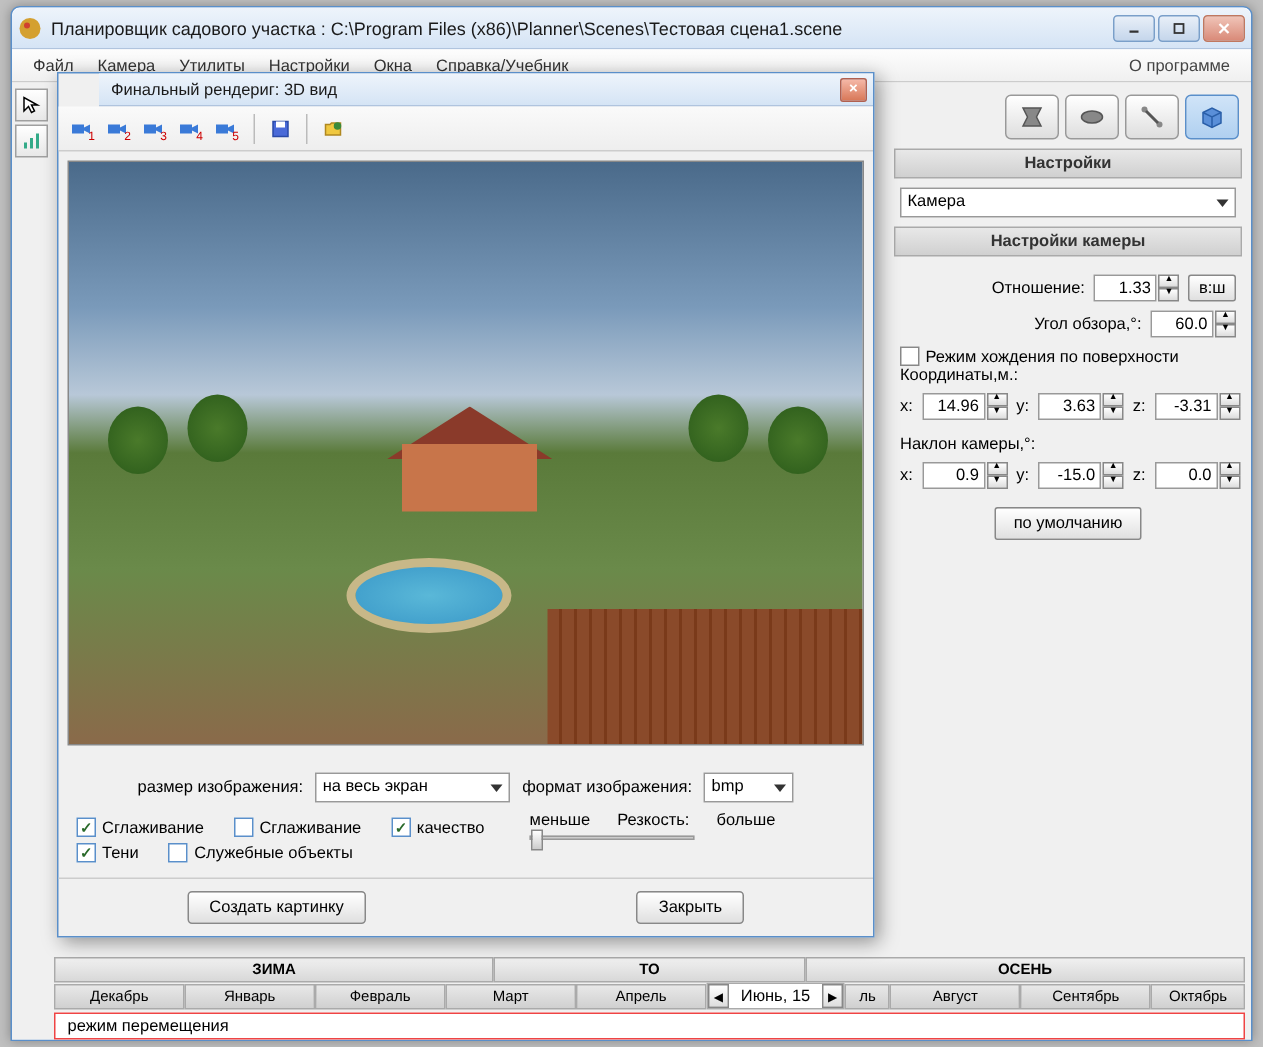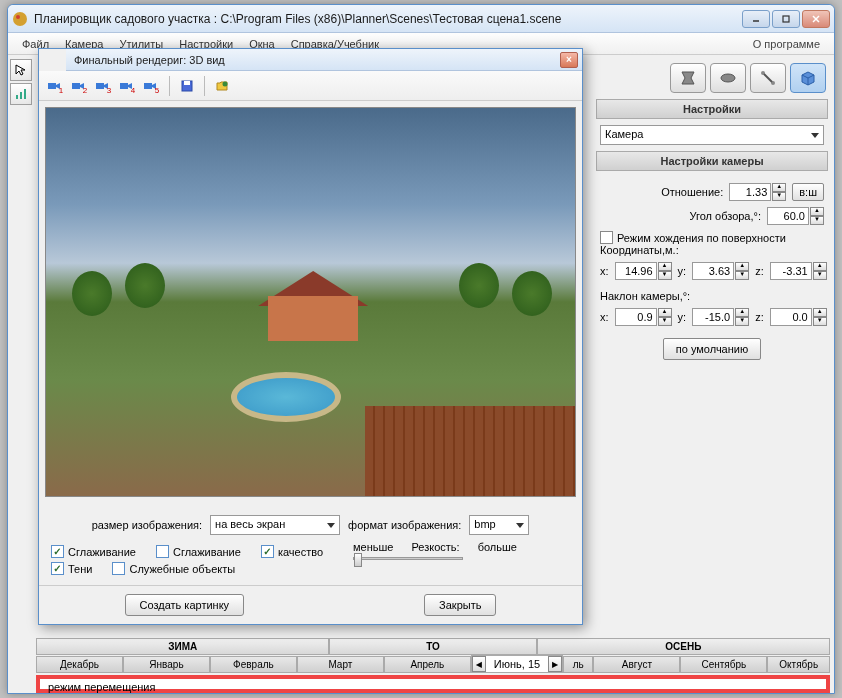--- a/index.html
+++ b/index.html
@@ -47,21 +47,21 @@
 
 .timeline { position: absolute; bottom: 20px; left: 28px; right: 4px; }
 .season-row { display: flex; }
 .season { flex: 1; text-align: center; padding: 2px; font-weight: bold; background: linear-gradient(to bottom, #f0f0f0, #d8d8d8); border: 1px solid #aaa; font-size: 10px; }
 .month-row { display: flex; align-items: center; }
 .month { flex: 1; text-align: center; padding: 2px; background: linear-gradient(to bottom, #e8e8e8, #d0d0d0); border: 1px solid #aaa; font-size: 10px; }
 .date-ctrl { display: flex; align-items: center; border: 1px solid #aaa; background: #fff; }
 .date-arrow { width: 14px; height: 16px; border: 1px solid #888; background: linear-gradient(to bottom, #fff, #ddd); display: flex; align-items: center; justify-content: center; cursor: pointer; font-size: 8px; }
 .date-text { padding: 1px 8px; }
 
-.status-bar { position: absolute; bottom: 0; left: 28px; right: 4px; height: 18px; border: 4px solid #ef4444; background: #fff; padding: 2px 8px; font-size: 11px; }
+.status-bar { position: absolute; bottom: 0; left: 28px; right: 4px; height: 18px; border: 1px solid #ef4444; background: #fff; padding: 2px 8px; font-size: 11px; }
 
 
 .dialog { position: absolute; left: 38px; top: 48px; width: 545px; background: #f0f0f0; border: 1px solid #5a8fca; box-shadow: 3px 3px 12px rgba(0,0,0,0.4); }
 .dlg-title { height: 22px; background: linear-gradient(to bottom, #eef4fb, #d5e4f5); display: flex; align-items: center; padding: 0 4px; border-bottom: 1px solid #b0c4de; margin-left: 27px; }
 .dlg-title-text { flex: 1; color: #1a1a1a; padding-left: 4px; }
 .dlg-close { width: 18px; height: 16px; background: linear-gradient(to bottom, #f5b8a8, #d87858); border: 1px solid #b06050; border-radius: 2px; display: flex; align-items: center; justify-content: center; cursor: pointer; color: #fff; font-size: 10px; font-weight: bold; }
 .dlg-toolbar { height: 30px; display: flex; align-items: center; padding: 2px 6px; gap: 2px; border-bottom: 1px solid #ccc; background: linear-gradient(to bottom, #fafafa, #eee); }
 .dlg-tbtn { width: 22px; height: 22px; display: flex; align-items: center; justify-content: center; cursor: pointer; border: 1px solid transparent; }
 .tb-sep { width: 1px; height: 20px; background: #bbb; margin: 0 4px; }
 .cam-num { font-size: 8px; color: #c00; position: relative; top: 5px; left: -2px; }

